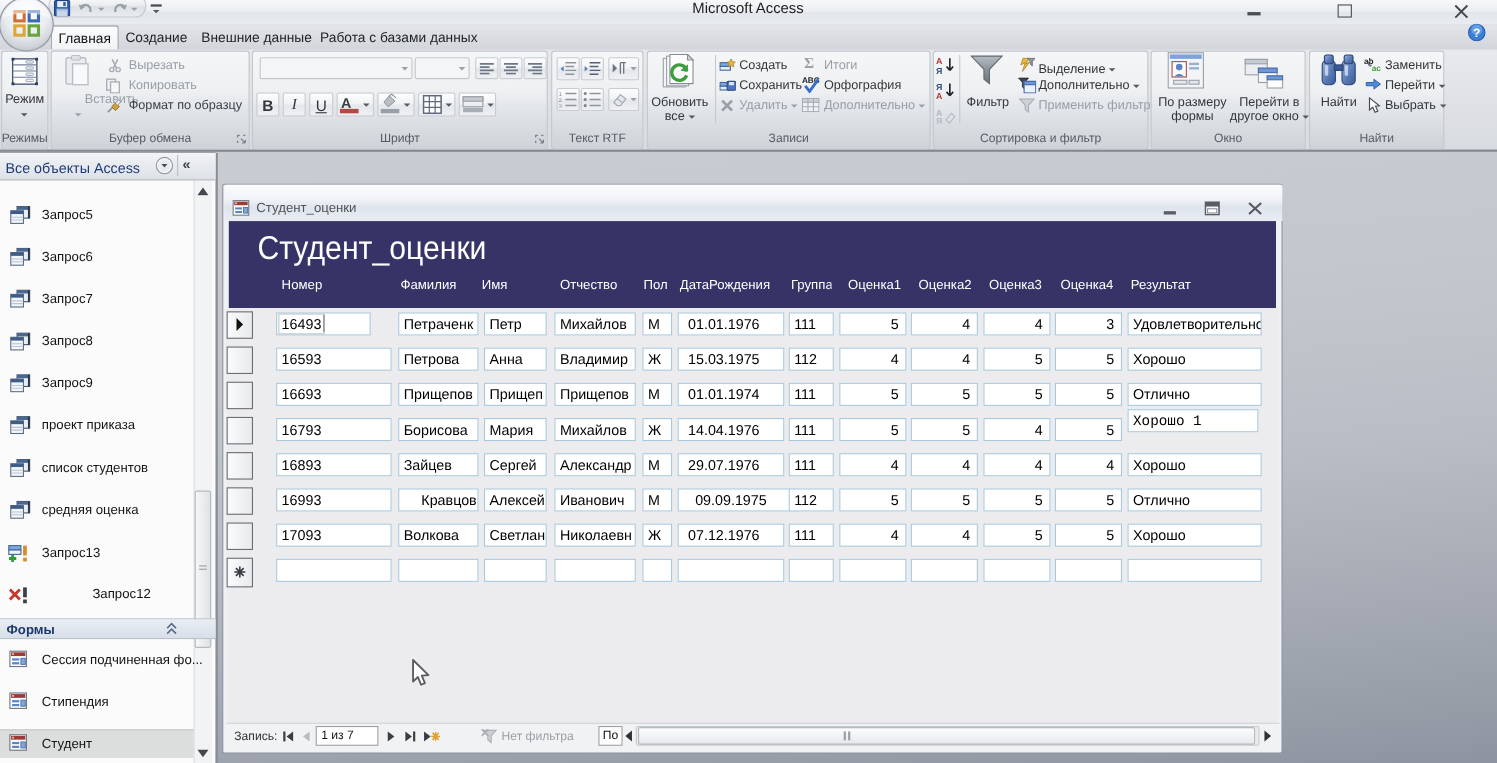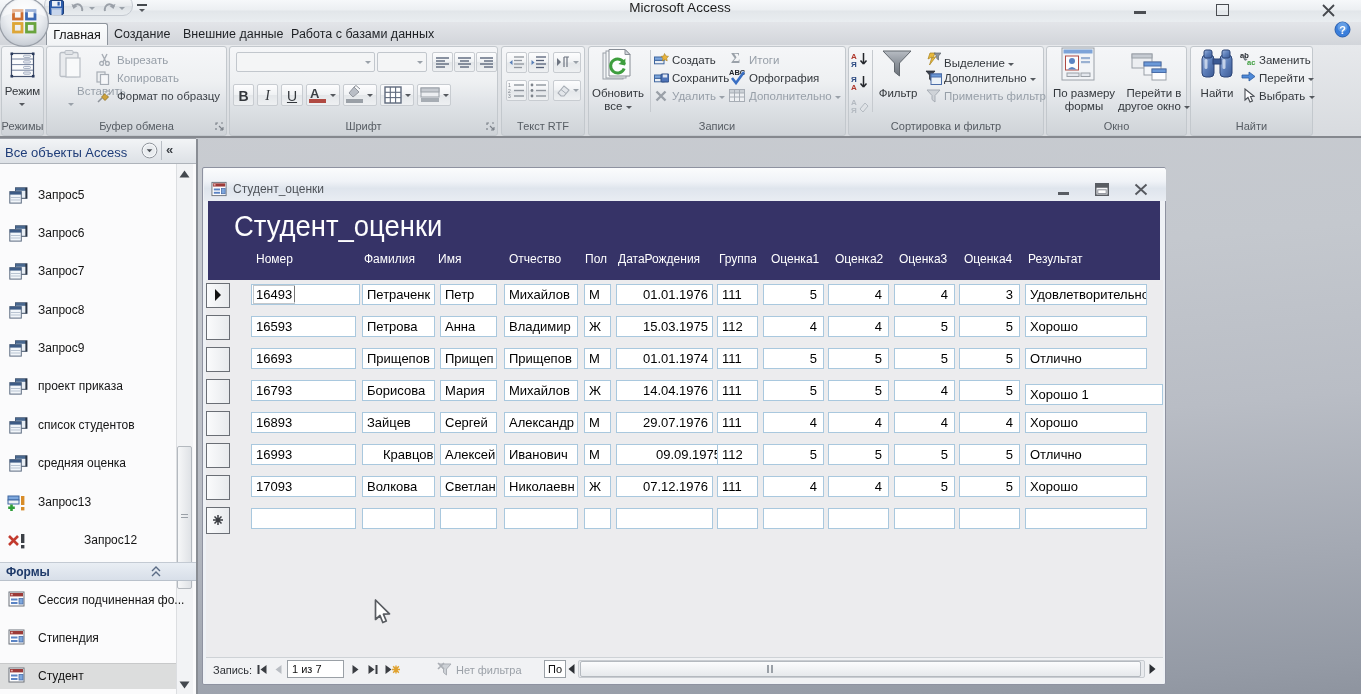--- a/index.html
+++ b/index.html
@@ -63,21 +63,21 @@
 .fw { position:absolute; }
 #ftitle { left:1px; top:0px; width:962px; height:33px; border-radius:2px 2px 0 0;
   background:linear-gradient(#fbfcfd 0%,#f0f3f7 40%,#dfe5ed 62%,#e9edf3 100%); }
 #fnavy { left:5px; top:33px; width:952px; height:79px; background:#363367; }
 #fdetail { left:3px; top:112px; width:957px; height:377px; background:#ececee; }
 #frecbar { left:3px; top:489px; width:957px; height:26px;
   background:#f1f2f4; border-top:1px solid #ced2d6; }
 .tbox { position:absolute; background:#fff; border:1px solid #a9c8de; font-size:13px; color:#000;
   line-height:19px; white-space:nowrap; overflow:hidden; height:21px; padding:0 4px; }
 .num { text-align:right; padding-right:6px; }
-.dat { text-align:right; padding-right:4px; }
+.dat { text-align:center; padding-right:17px; }
 .colhdr { position:absolute; color:#fff; font-size:12px; white-space:nowrap; overflow:hidden; top:84px; height:15px; }
 .rowsel { position:absolute; left:3px; width:24px; height:25px; border:1px solid #6a6e75;
   background:linear-gradient(90deg,#fafbfc,#e8eaed); }
 </style>
 </head>
 <body>
 
 <div class="abs" id="titlebar"></div>
 <div class="abs" id="apptitle">Microsoft Access</div>
 
@@ -657,21 +657,21 @@
 <div class="rowsel" style="top:243px; height:25px;"></div>
 <div class="rowsel" style="top:275px; height:25px;"></div>
 <div class="rowsel" style="top:307px; height:25px;"></div>
 <div class="rowsel" style="top:339px; height:27px;"></div>
 <svg class="fw" style="left:11px; top:120px;" width="8" height="14" viewBox="0 0 8 14">
       <path d="M1 1 L7 7 L1 13 Z" fill="#111"></path>
     </svg>
 <svg class="fw" style="left:9px; top:346px;" width="12" height="12" viewBox="0 0 12 12">
       <path d="M6 1 L6 11 M1 6 L11 6 M2.5 2.5 L9.5 9.5 M9.5 2.5 L2.5 9.5" stroke="#3a3d42" stroke-width="1.5"></path>
     </svg>
-<div class="tbox" style="left:48px; top:116px; width:109px;">16493</div>
+<div class="tbox" style="left:48px; top:116px; width:86px;">16493</div>
 <div class="tbox" style="left:159px; top:116px; width:73px;">Петраченк</div>
 <div class="tbox" style="left:237px; top:116px; width:57px;">Петр</div>
 <div class="tbox" style="left:301px; top:116px; width:74px;">Михайлов</div>
 <div class="tbox" style="left:381px; top:116px; width:27px;">М</div>
 <div class="tbox dat" style="left:413px; top:116px; width:97px;">01.01.1976</div>
 <div class="tbox" style="left:514px; top:116px; width:41px;">111</div>
 <div class="tbox num" style="left:560px; top:116px; width:61px;">5</div>
 <div class="tbox num" style="left:625px; top:116px; width:61px;">4</div>
 <div class="tbox num" style="left:691px; top:116px; width:61px;">4</div>
 <div class="tbox num" style="left:756px; top:116px; width:61px;">3</div>
@@ -704,21 +704,21 @@
 <div class="tbox" style="left:159px; top:212px; width:73px;">Борисова</div>
 <div class="tbox" style="left:237px; top:212px; width:57px;">Мария</div>
 <div class="tbox" style="left:301px; top:212px; width:74px;">Михайлов</div>
 <div class="tbox" style="left:381px; top:212px; width:27px;">Ж</div>
 <div class="tbox dat" style="left:413px; top:212px; width:97px;">14.04.1976</div>
 <div class="tbox" style="left:514px; top:212px; width:41px;">111</div>
 <div class="tbox num" style="left:560px; top:212px; width:61px;">5</div>
 <div class="tbox num" style="left:625px; top:212px; width:61px;">5</div>
 <div class="tbox num" style="left:691px; top:212px; width:61px;">4</div>
 <div class="tbox num" style="left:756px; top:212px; width:61px;">5</div>
-<div class="tbox" style="left:822px; top:216px; width:138px;">Хорошо 1</div>
+<div class="tbox" style="left:822px; top:204px; width:119px;font-family:Liberation Mono, monospace;">Хорошо 1</div>
 <div class="tbox" style="left:48px; top:244px; width:105px;">16893</div>
 <div class="tbox" style="left:159px; top:244px; width:73px;">Зайцев</div>
 <div class="tbox" style="left:237px; top:244px; width:57px;">Сергей</div>
 <div class="tbox" style="left:301px; top:244px; width:74px;">Александр</div>
 <div class="tbox" style="left:381px; top:244px; width:27px;">М</div>
 <div class="tbox dat" style="left:413px; top:244px; width:97px;">29.07.1976</div>
 <div class="tbox" style="left:514px; top:244px; width:41px;">111</div>
 <div class="tbox num" style="left:560px; top:244px; width:61px;">4</div>
 <div class="tbox num" style="left:625px; top:244px; width:61px;">4</div>
 <div class="tbox num" style="left:691px; top:244px; width:61px;">4</div>

